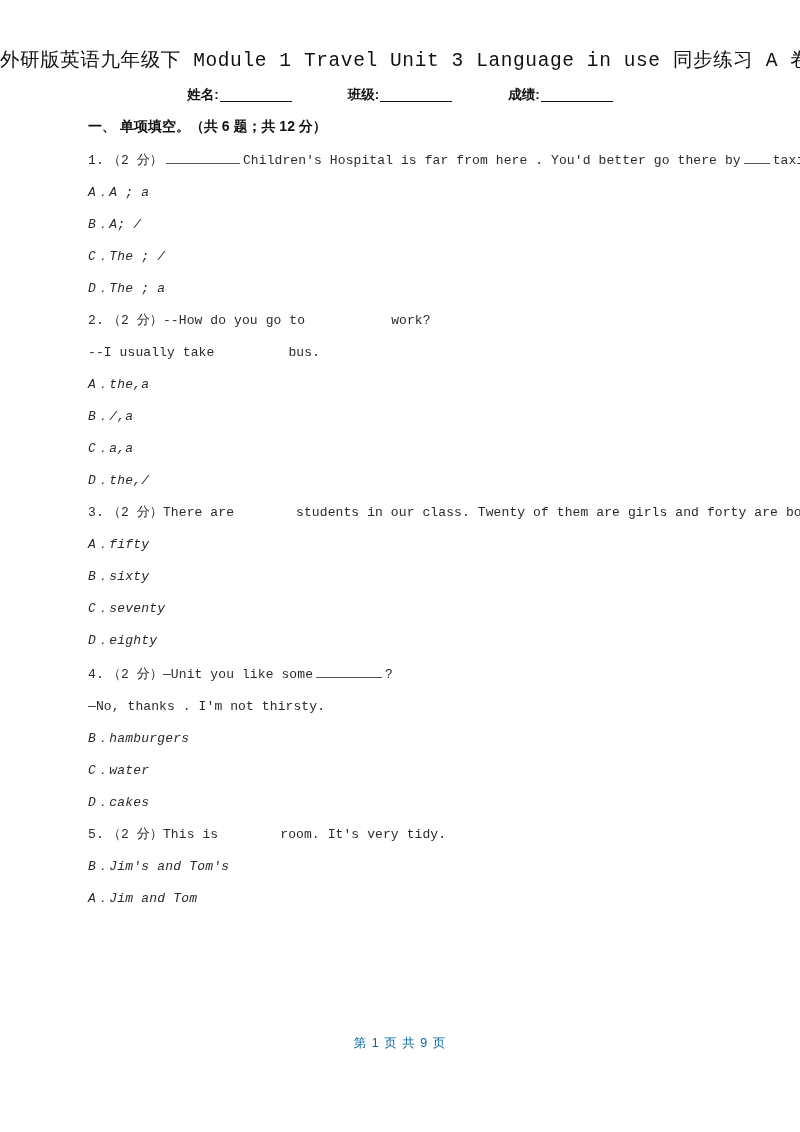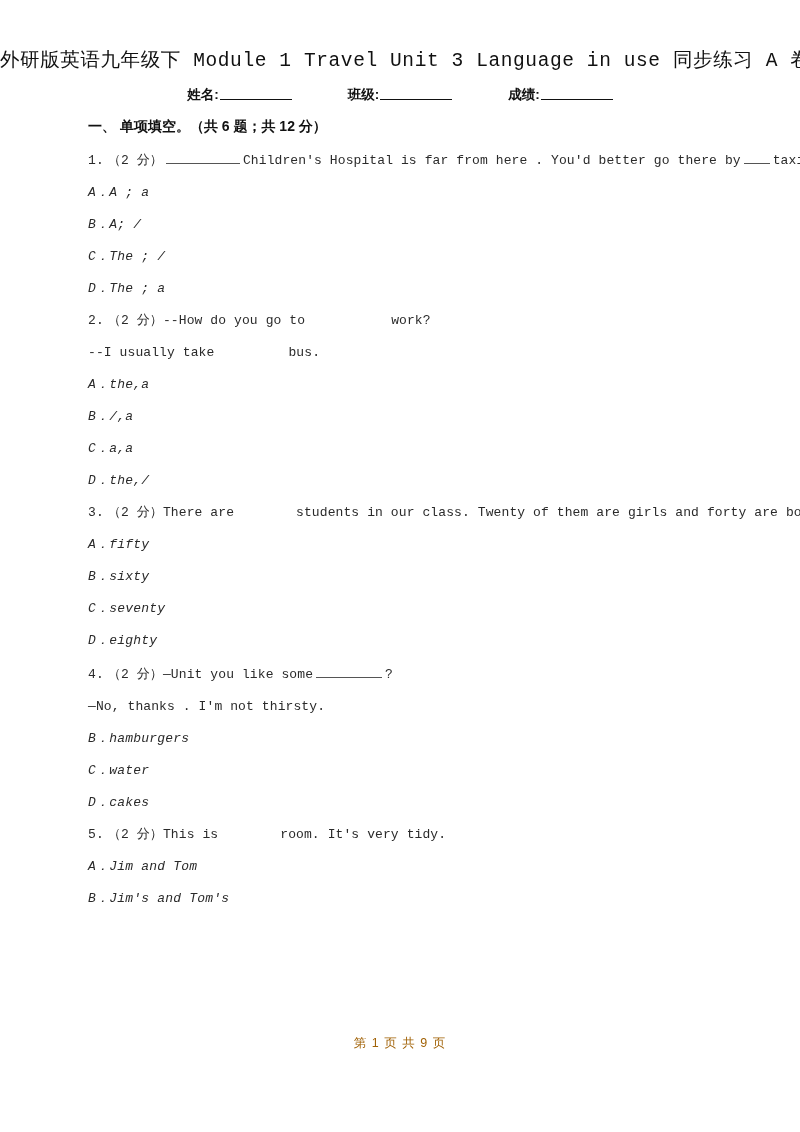--- a/index.html
+++ b/index.html
@@ -44,21 +44,21 @@
     display: flex;
     justify-content: center;
     gap: 56px;
     font-family: "Liberation Sans", "DejaVu Sans", sans-serif;
     font-size: 13.5px;
     font-weight: bold;
     color: #111;
   }
   .meta-item {
     display: inline-flex;
-    align-items: flex-start;
+    align-items: center;
     white-space: nowrap;
   }
   .meta-label { margin-right: 1px; }
   .meta-blank {
     display: inline-block;
     width: 72px;
     border-bottom: 1.6px solid #111;
     height: 13px;
   }
 
@@ -122,21 +122,21 @@
 
   
   .footer {
     position: absolute;
     left: 0;
     right: 0;
     top: 1035px;
     text-align: center;
     font-family: "Liberation Sans", "DejaVu Sans", sans-serif;
     font-size: 12.5px;
-    color: #a16207;
+    color: #0369a1;
     letter-spacing: 1px;
     white-space: nowrap;
   }
 </style>
 </head>
 <body>
 
 <div class="page">
 
   <div class="doc-title">外研版英语九年级下 Module 1 Travel Unit 3 Language in use 同步练习 A 卷</div>
@@ -193,20 +193,20 @@
     <div class="line q-cont">
       <span>—No, thanks . I'm not thirsty.</span>
     </div>
     <div class="line opt"><span>B．</span><span>hamburgers</span></div>
     <div class="line opt"><span>C．</span><span>water</span></div>
     <div class="line opt"><span>D．</span><span>cakes</span></div>
 
     <div class="line q-stem">
       <span class="qnum">5.</span><span class="marks">（2 分）</span><span>This is</span><span class="gap g-small"></span><span>room. It's very tidy.</span>
     </div>
+    <div class="line opt"><span>B．</span><span>Jim's and Tom's</span></div>
     <div class="line opt"><span>A．</span><span>Jim and Tom</span></div>
-    <div class="line opt"><span>B．</span><span>Jim's and Tom's</span></div>
 
   </div>
 
   <div class="footer">第 1 页 共 9 页</div>
 
 </div>
 
 </body></html>

